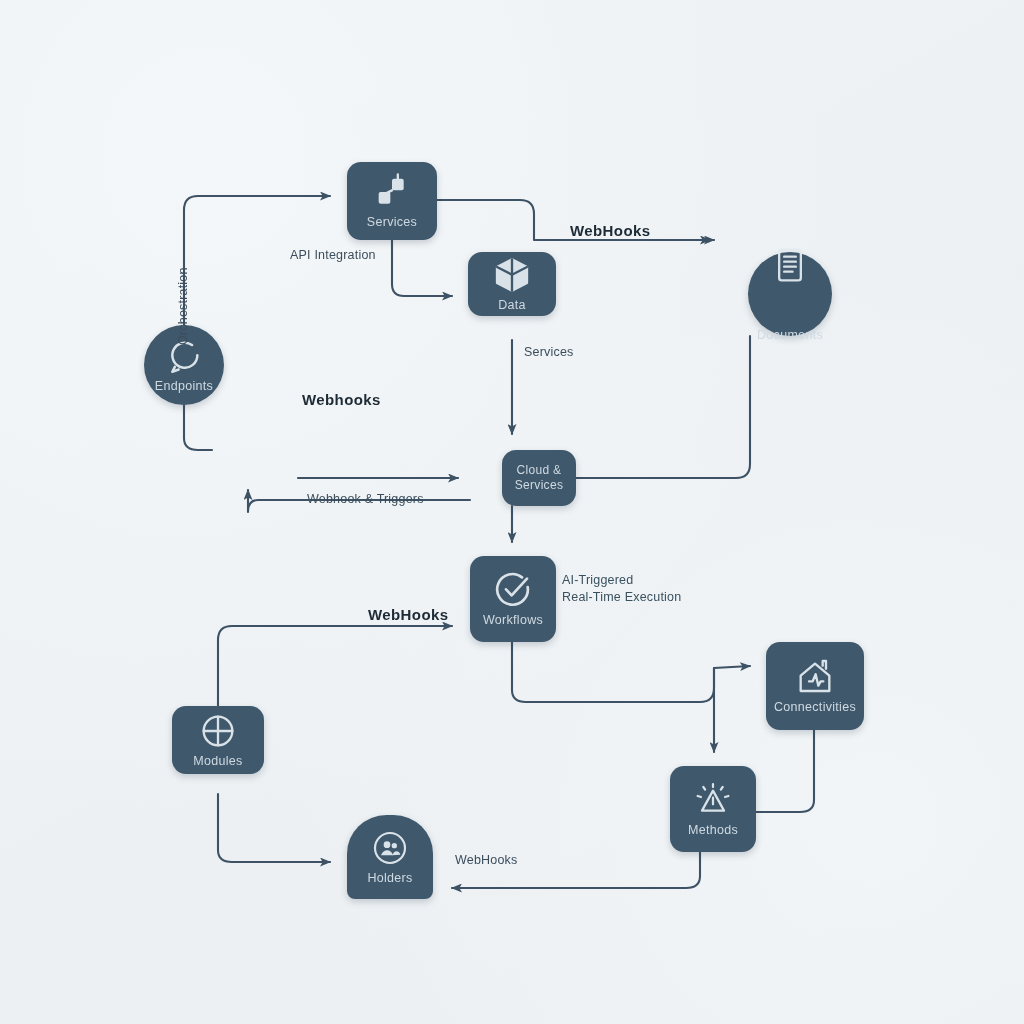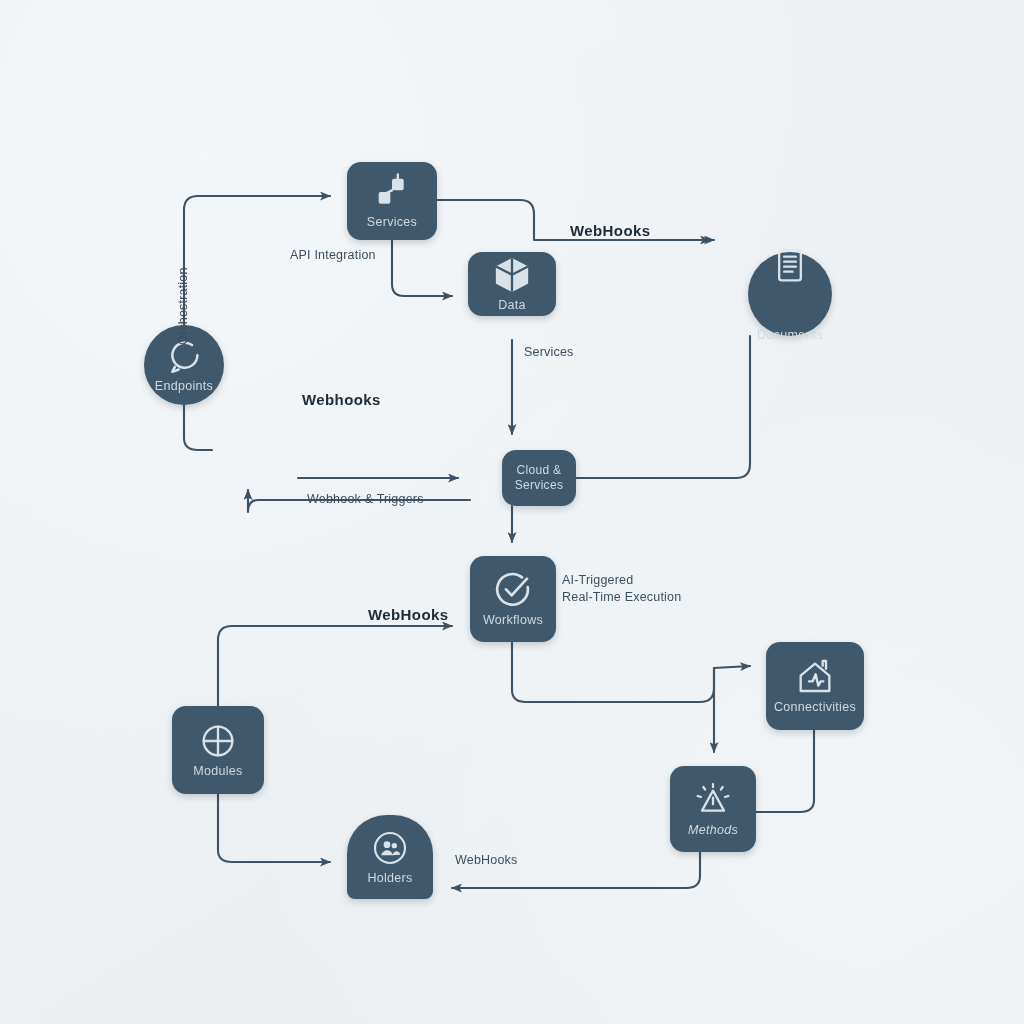--- a/index.html
+++ b/index.html
@@ -186,21 +186,21 @@
   <div class="node rect" style="left:470px; top:556px; width:86px; height:86px;">
     <span class="glyph">
       <svg viewBox="0 0 24 24" fill="none" stroke="#e3ebf0" stroke-width="1.6" stroke-linecap="round" stroke-linejoin="round">
         <path d="M20.8 10.2 A9.2 9.2 0 1 1 17.4 4.4"></path>
         <path d="M7.8 11.6 L11.2 15.2 L20.4 5.2"></path>
       </svg>
     </span>
     <span class="nlabel">Workflows</span>
   </div>
 
-  <div class="node rect" style="left:172px; top:706px; width:92px; height:88px;">
+  <div class="node rect" style="left:172px; top:706px; width:92px; height:68px;">
     <span class="glyph">
       <svg viewBox="0 0 24 24" fill="none" stroke="#e3ebf0" stroke-width="1.4" stroke-linecap="round" stroke-linejoin="round">
         <circle cx="12" cy="12" r="8.6"></circle>
         <path d="M12 3.4 L12 20.6 M3.4 12 L20.6 12"></path>
       </svg>
     </span>
     <span class="nlabel">Modules</span>
   </div>
 
   <div class="node dome" style="left:347px; top:815px; width:86px; height:84px;">
@@ -220,21 +220,21 @@
     <span class="glyph">
       <svg viewBox="0 0 24 24" fill="none" stroke="#e3ebf0" stroke-width="1.4" stroke-linecap="round" stroke-linejoin="round">
         <path d="M3.4 11.2 L12 4 L20.6 11.2 L20.6 20.4 L3.4 20.4 Z"></path>
         <path d="M16.6 5.2 L16.6 2.4 L18.6 2.4 L18.6 7"></path>
         <path d="M8.4 14.6 L10.6 14.6 L12.4 10.4 L14 17.2 L15.4 14.6 L17 14.6"></path>
       </svg>
     </span>
     <span class="nlabel">Connectivities</span>
   </div>
 
-  <div class="node rect" style="left:670px; top:766px; width:86px; height:86px;font-style:italic;">
+  <div class="node rect" style="left:670px; top:766px; width:86px; height:86px;">
     <span class="glyph">
       <svg viewBox="0 0 24 24" fill="none" stroke="#e3ebf0" stroke-width="1.35" stroke-linecap="round" stroke-linejoin="round">
         <path d="M5.4 18.4 L12 6.4 L18.6 18.4 Z"></path>
         <path d="M12 10.6 L12 14.6"></path>
         <path d="M12 2.4 L12 4.2 M6.2 4.2 L7.3 5.8 M17.8 4.2 L16.7 5.8
                  M2.8 9.6 L4.8 10.2 M21.2 9.6 L19.2 10.2"></path>
       </svg>
     </span>
     <span class="nlabel">Methods</span>
   </div>

